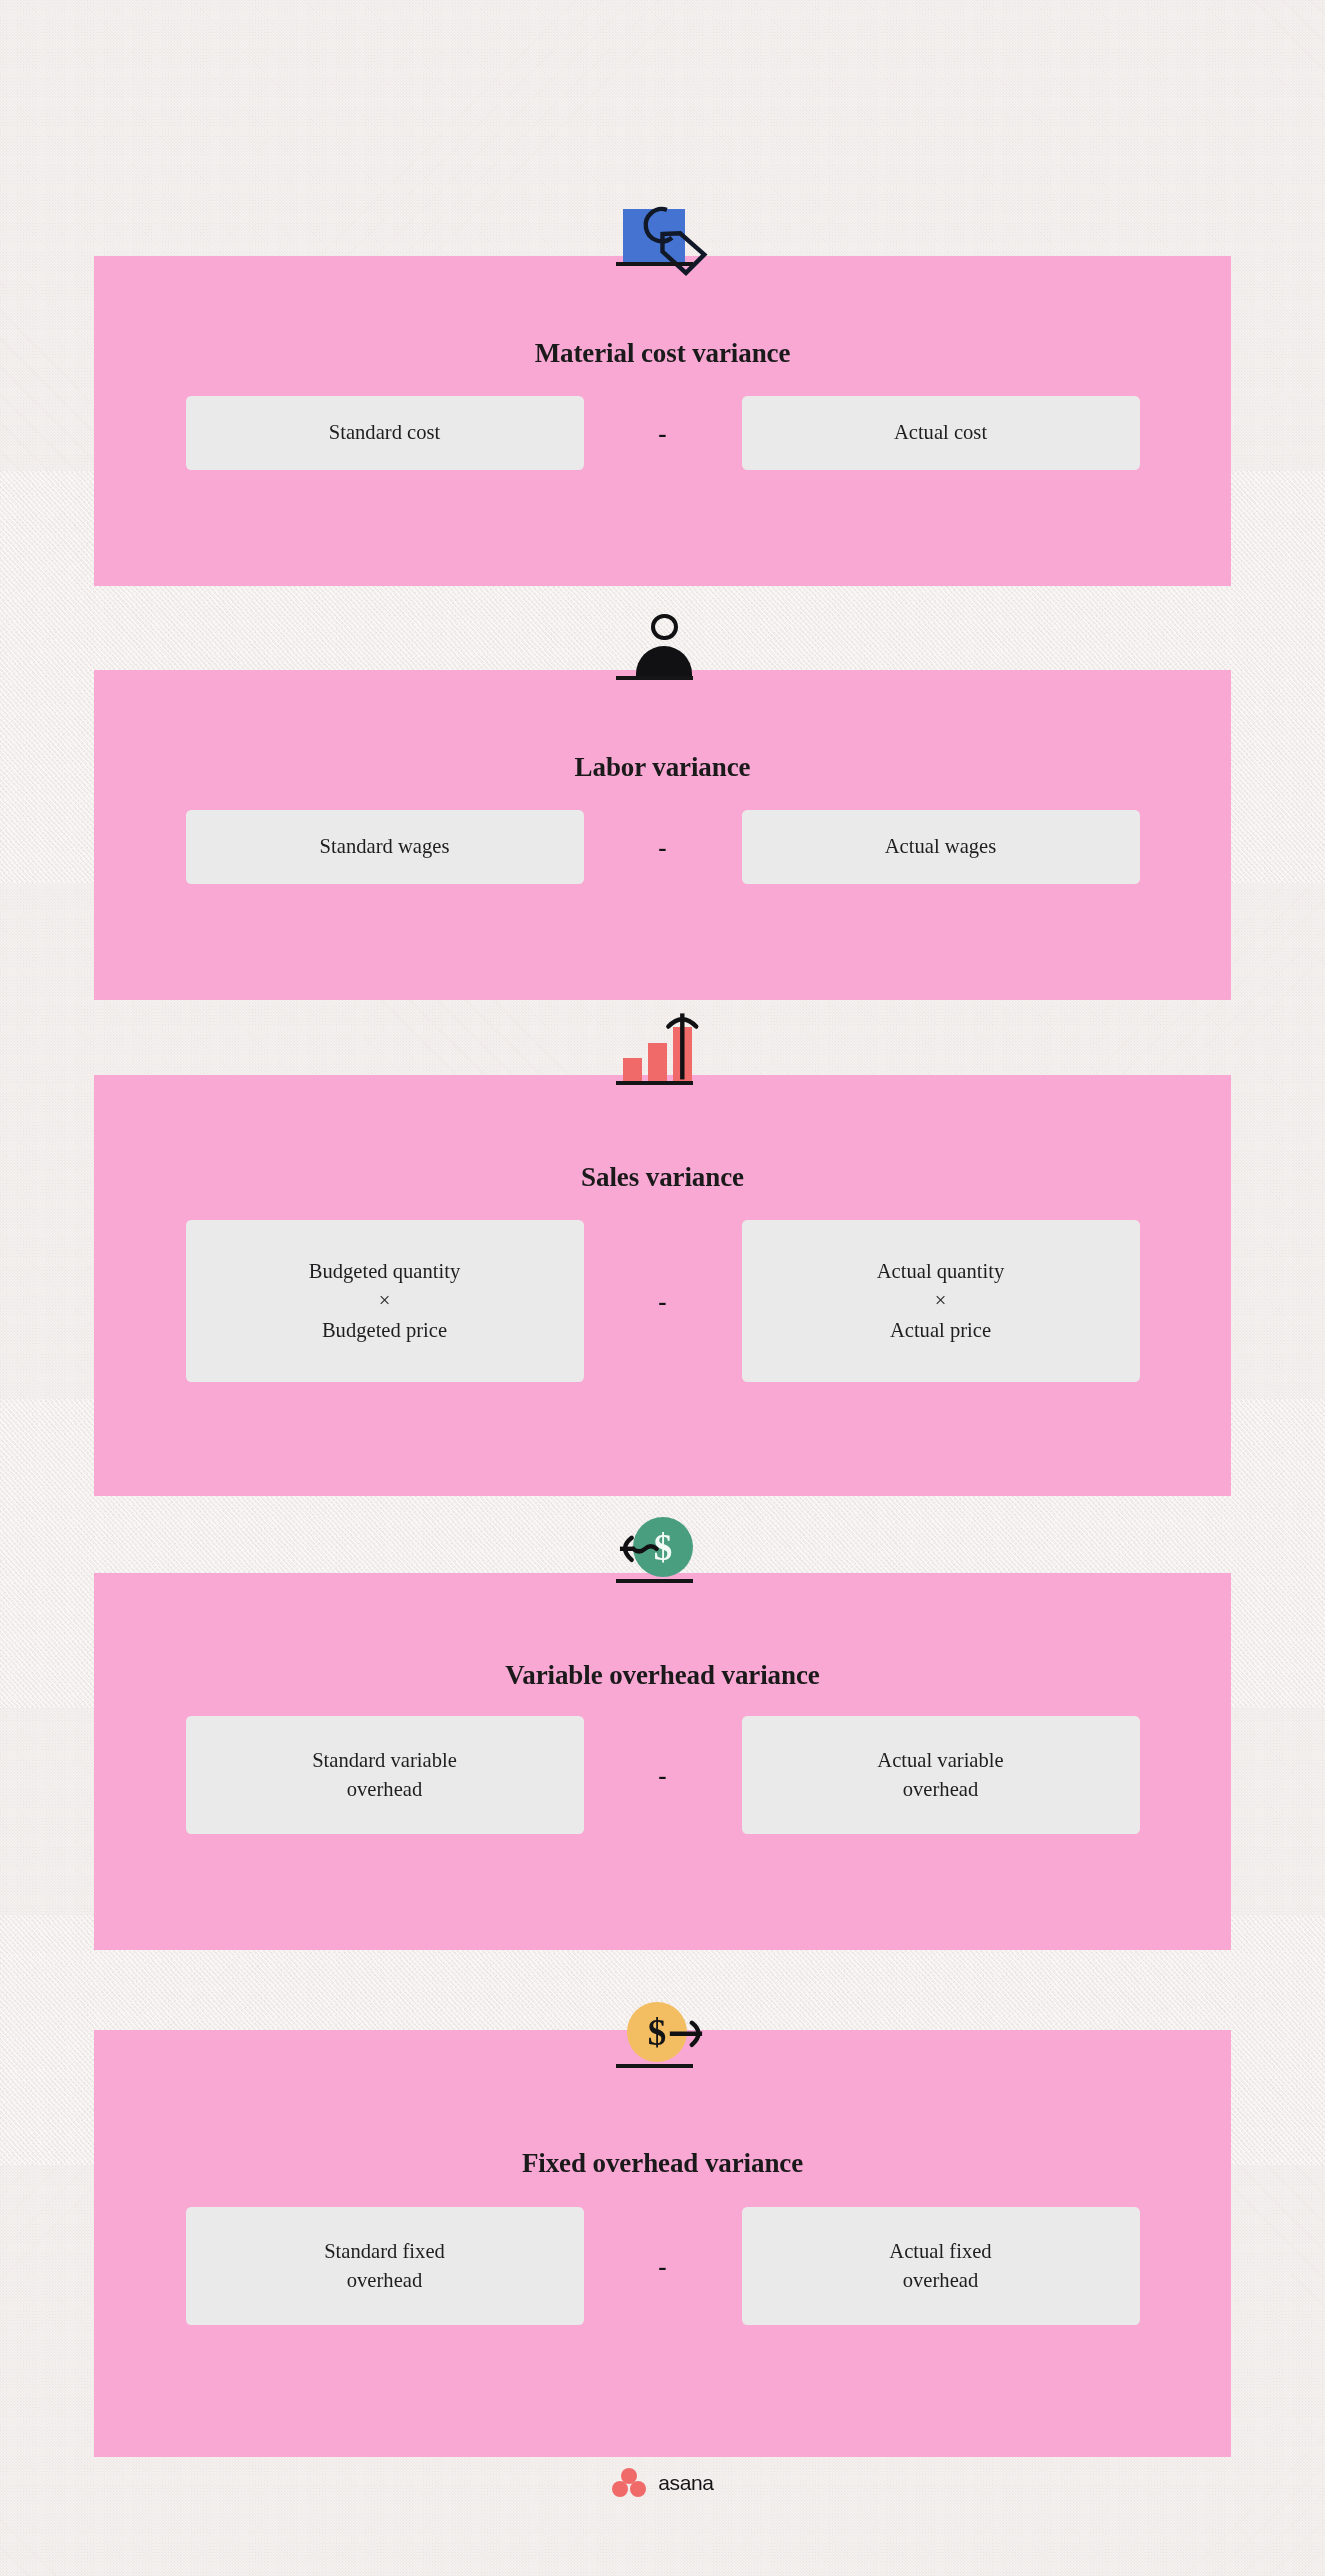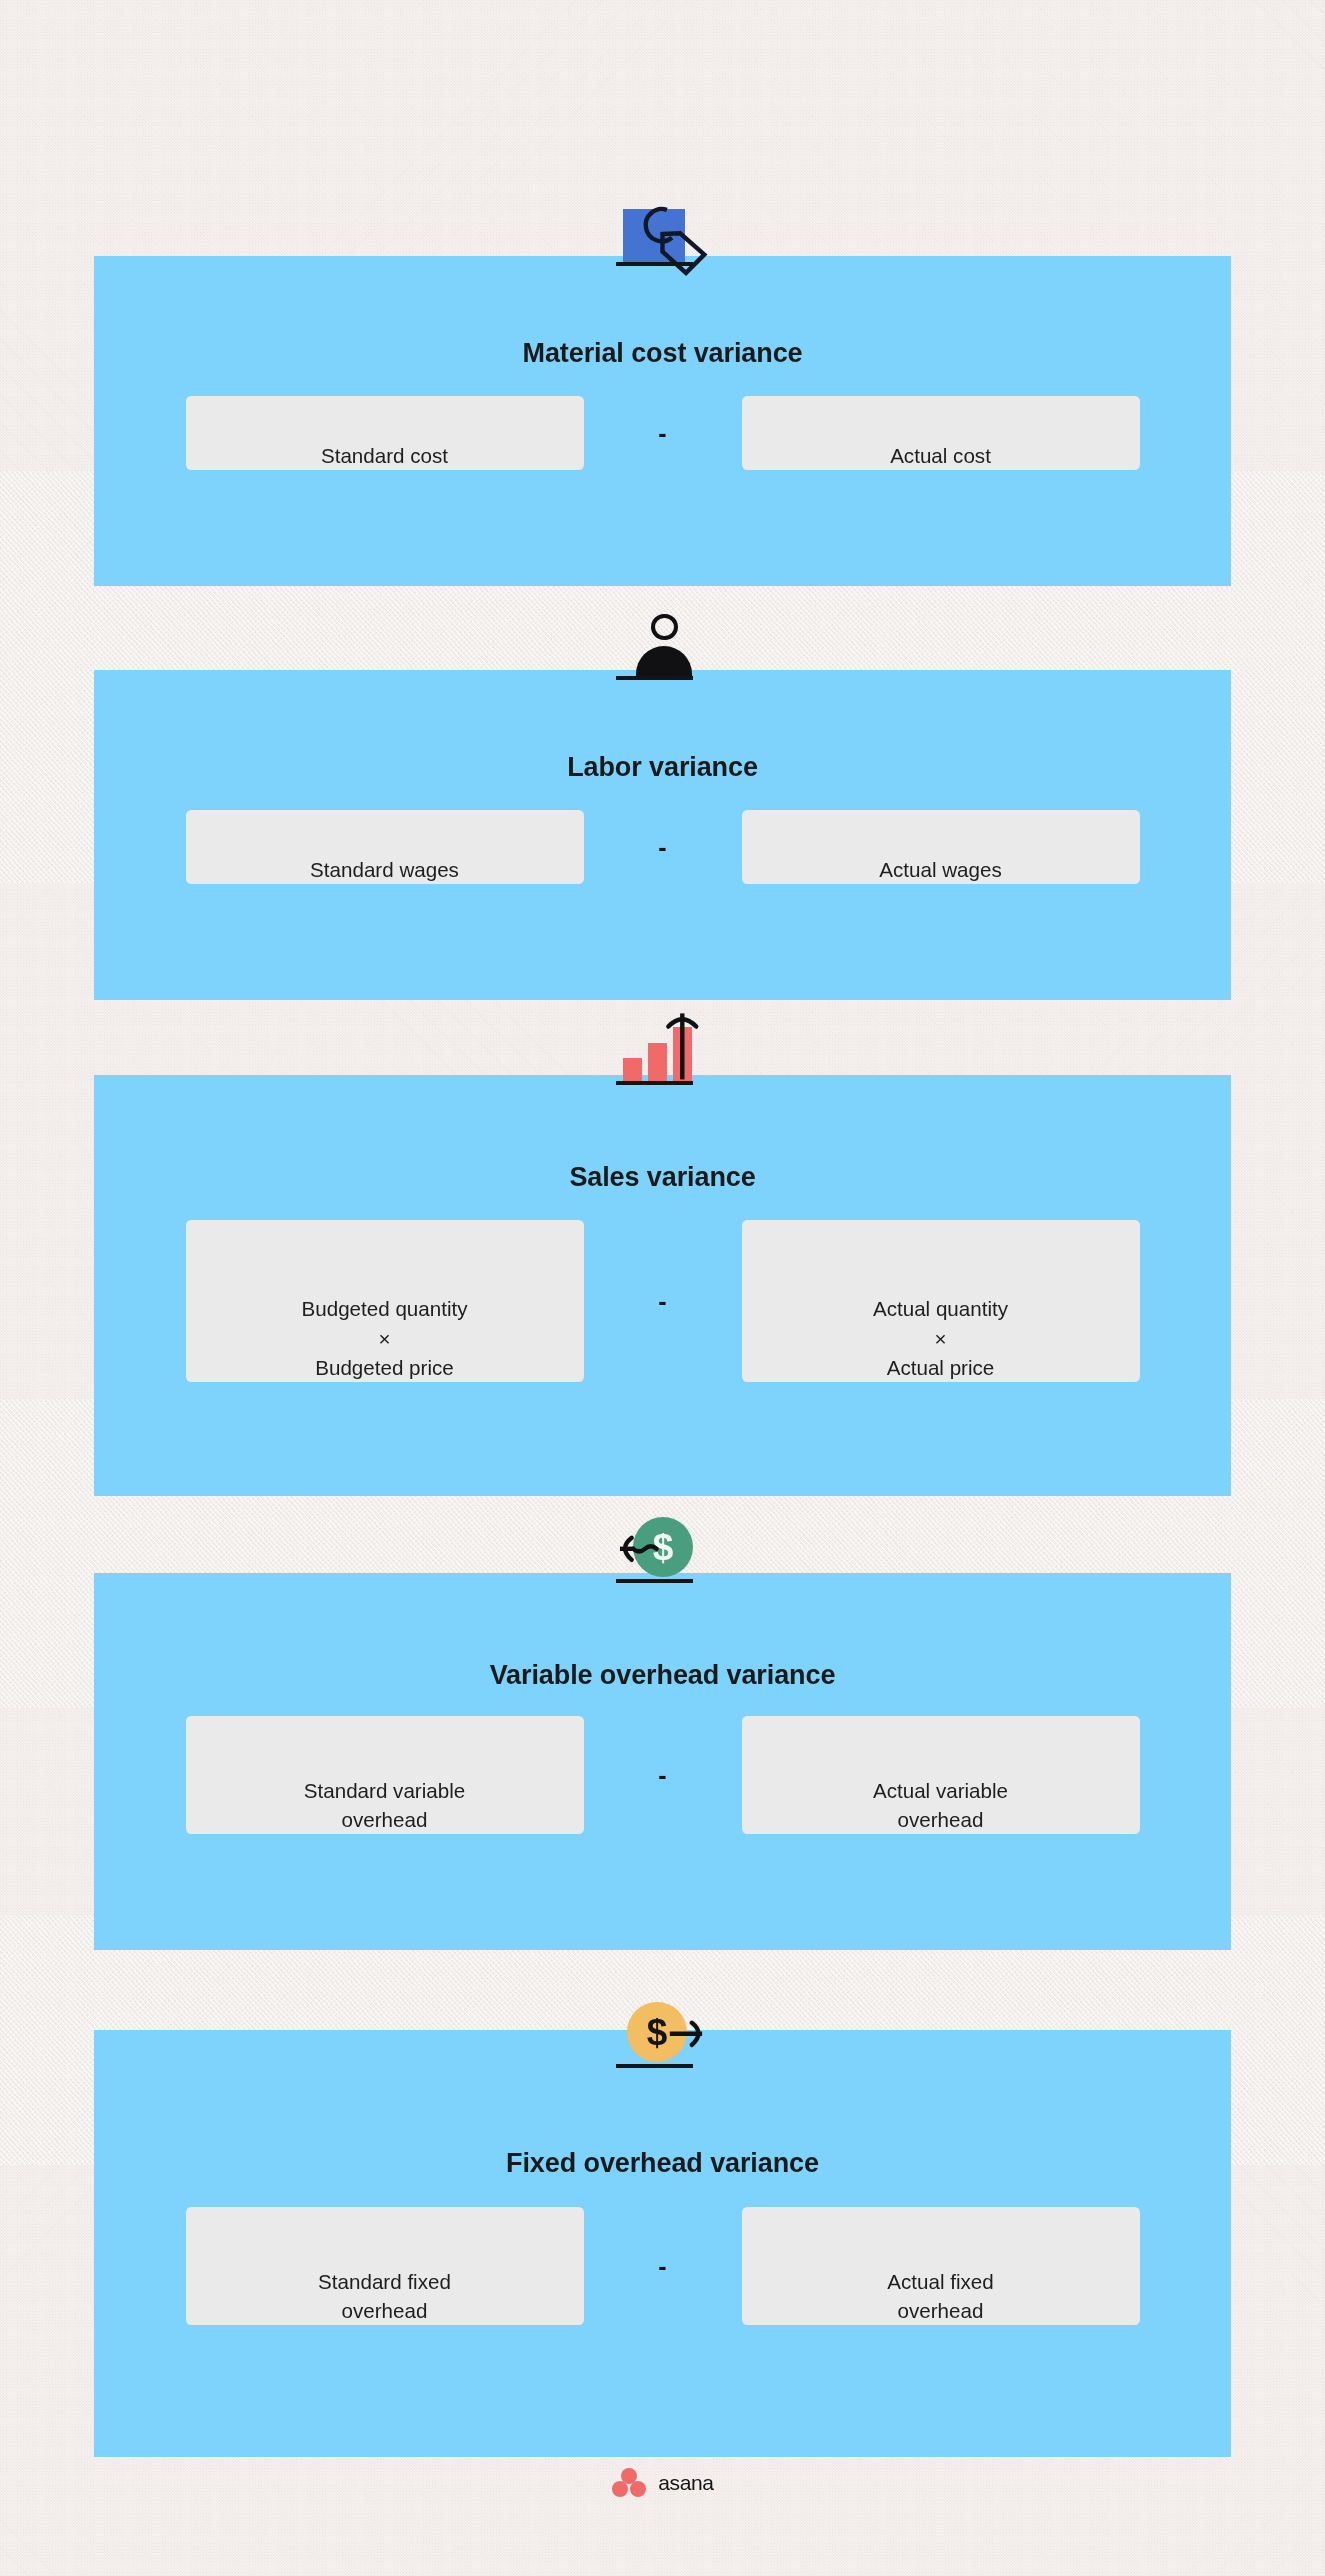--- a/index.html
+++ b/index.html
@@ -61,21 +61,22 @@
     font-weight: bold;
     color: #19191a;
     letter-spacing: -0.1px;
   }
 
   
   .card {
     position: absolute;
     left: 94px;
     width: 1137px;
-    background: #7dd3fc;
+    background: #f9a8d4;
+    font-family: Liberation Serif, serif;
   }
 
   .card-icon {
     position: absolute;
     left: 0;
     width: 1137px;
     height: 88px;
     top: -66px;
     display: flex;
     align-items: flex-end;
@@ -102,21 +103,21 @@
     justify-content: center;
   }
 
   .term {
     width: 398px;
     background: #eaeaea;
     border-radius: 5.2px;
     display: flex;
     flex-direction: column;
     align-items: center;
-    justify-content: flex-end;
+    justify-content: center;
     font-size: 20.6px;
     color: #1e1e20;
     line-height: 1.42;
     text-align: center;
   }
 
   .term-line { display: block; }
 
   .operator {
     width: 158px;

